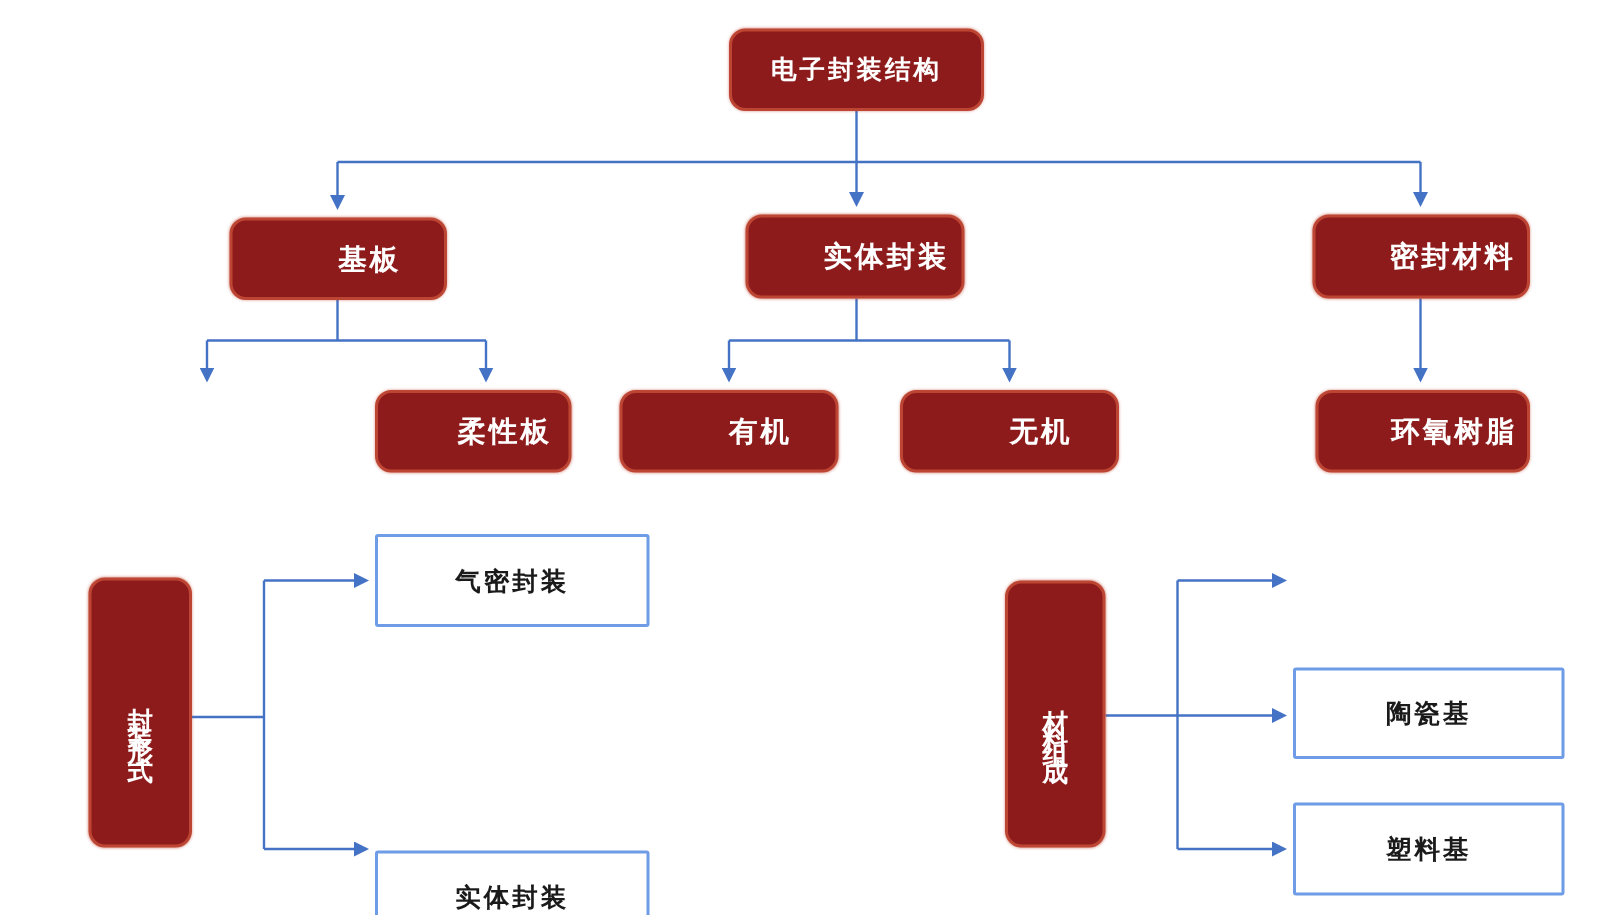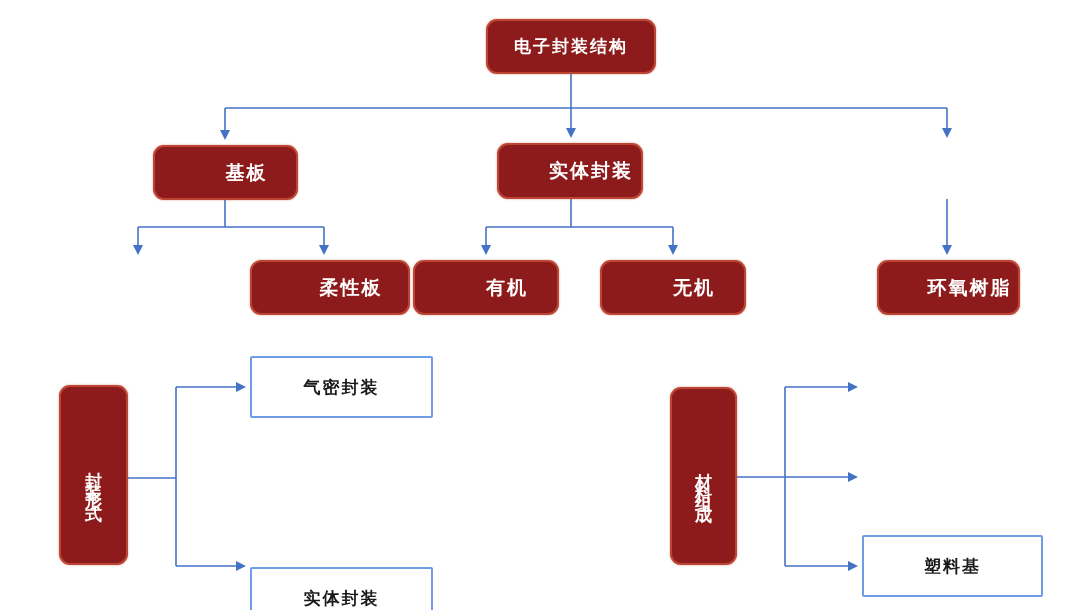--- a/index.html
+++ b/index.html
@@ -95,26 +95,28 @@
     <path d="M785,387 V566"></path>
     <path d="M785,387 H856" marker-end="url(#arrow)"></path>
     <path d="M785,477 H856" marker-end="url(#arrow)"></path>
     <path d="M785,566 H856" marker-end="url(#arrow)"></path>
   </svg>
 
   <div class="node red" style="left:486px;top:19px;width:170px;height:55px">电子封装结构</div>
 
   <div class="node red small" style="left:153px;top:145px;width:145px;height:55px">基板</div>
   <div class="node red small" style="left:497px;top:143px;width:146px;height:56px">实体封装</div>
+  <div class="node red small" style="left:875px;top:143px;width:145px;height:56px">密封材料</div>
 
-  <div class="node red small" style="left:250px;top:260px;width:160px;height:55px">柔性板</div>
+  <div class="node red small" style="left:250px;top:260px;width:131px;height:55px">柔性板</div>
   <div class="node red small" style="left:413px;top:260px;width:146px;height:55px">有机</div>
   <div class="node red small" style="left:600px;top:260px;width:146px;height:55px">无机</div>
   <div class="node red small" style="left:877px;top:260px;width:143px;height:55px">环氧树脂</div>
 
   <div class="node red vertical" style="left:59px;top:385px;width:69px;height:180px">封装形式</div>
   <div class="node white" style="left:250px;top:356px;width:183px;height:62px">气密封装</div>
   <div class="node white" style="left:250px;top:567px;width:183px;height:62px">实体封装</div>
 
   <div class="node red vertical" style="left:670px;top:387px;width:67px;height:178px">材料组成</div>
+  <div class="node white" style="left:862px;top:445px;width:181px;height:61px">陶瓷基</div>
   <div class="node white" style="left:862px;top:535px;width:181px;height:62px">塑料基</div>
 
 </div>
 
 </body></html>

